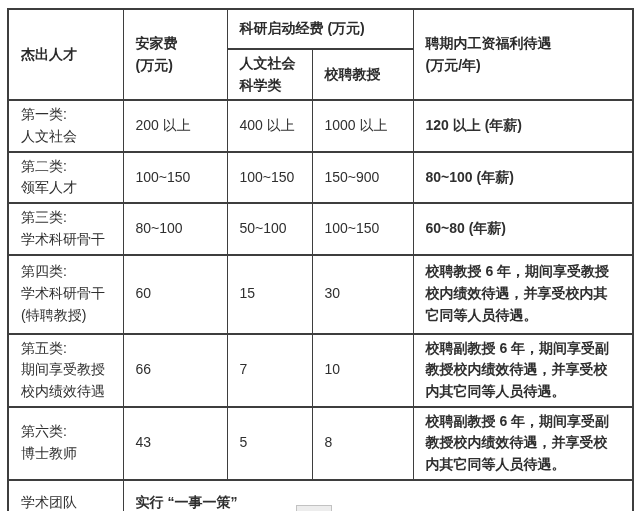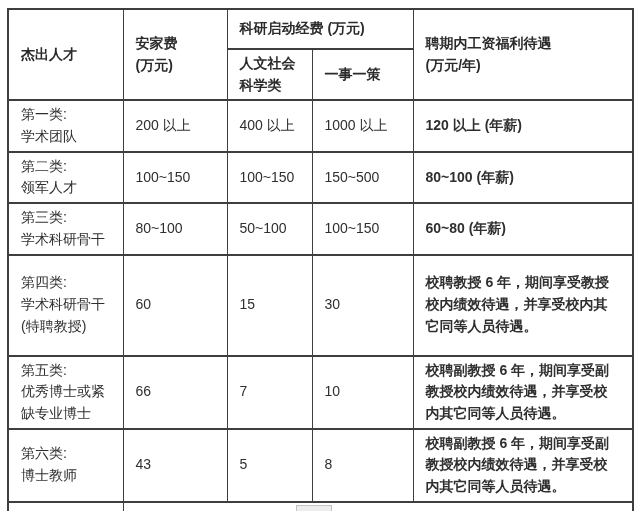--- a/index.html
+++ b/index.html
@@ -36,21 +36,21 @@
   .cell-benefits, .cell-footer-value {
     text-align: left;
     padding: 5px 10px;
     font-weight: bold;
   }
   .row-h1 { height: 40px; }
   .row-h2 { height: 46px; }
   .row-r1 { height: 50px; }
   .row-r2 { height: 50px; }
   .row-r3 { height: 50px; }
-  .row-r4 { height: 101px; }
+  .row-r4 { height: 79px; }
   .row-r5 { height: 64px; }
   .row-r6 { height: 70px; margin-left: 48px; }
   .row-footer { height: 46px; }
   .page-bottom-artifact {
     position: absolute;
     left: 296px; top: 505px;
     width: 36px; height: 7px;
     background: #ededed;
     border: 1px solid #c2c2c2;
     border-bottom: none;
@@ -72,59 +72,59 @@
       <th rowspan="2">杰出人才</th>
       <th rowspan="2">安家费
 (万元)</th>
       <th colspan="2">科研启动经费 (万元)</th>
       <th rowspan="2">聘期内工资福利待遇
 (万元/年)</th>
     </tr>
     <tr class="row-h2">
       <th>人文社会
 科学类</th>
-      <th>一事一策</th>
+      <th>校聘教授</th>
     </tr>
   </thead>
   <tbody>
     <tr class="row-r1">
       <td class="cell-category">第一类:
-学术团队</td>
+人文社会</td>
       <td class="cell-settling">200 以上</td>
       <td class="cell-humanities">400 以上</td>
       <td class="cell-natural">1000 以上</td>
       <td class="cell-benefits">120 以上 (年薪)</td>
     </tr>
     <tr class="row-r2">
       <td class="cell-category">第二类:
 领军人才</td>
       <td class="cell-settling">100~150</td>
       <td class="cell-humanities">100~150</td>
-      <td class="cell-natural">150~500</td>
+      <td class="cell-natural">150~900</td>
       <td class="cell-benefits">80~100 (年薪)</td>
     </tr>
     <tr class="row-r3">
       <td class="cell-category">第三类:
 学术科研骨干</td>
       <td class="cell-settling">80~100</td>
       <td class="cell-humanities">50~100</td>
       <td class="cell-natural">100~150</td>
       <td class="cell-benefits">60~80 (年薪)</td>
     </tr>
     <tr class="row-r4">
       <td class="cell-category">第四类:
 学术科研骨干 (特聘教授)</td>
       <td class="cell-settling">60</td>
       <td class="cell-humanities">15</td>
       <td class="cell-natural">30</td>
       <td class="cell-benefits">校聘教授 6 年，期间享受教授校内绩效待遇，并享受校内其它同等人员待遇。</td>
     </tr>
     <tr class="row-r5">
       <td class="cell-category">第五类:
-优秀博士或紧缺专业博士</td>
+期间享受教授校内绩效待遇</td>
       <td class="cell-settling">66</td>
       <td class="cell-humanities">7</td>
       <td class="cell-natural">10</td>
       <td class="cell-benefits">校聘副教授 6 年，期间享受副教授校内绩效待遇，并享受校内其它同等人员待遇。</td>
     </tr>
     <tr class="row-r6">
       <td class="cell-category">第六类:
 博士教师</td>
       <td class="cell-settling">43</td>
       <td class="cell-humanities">5</td>

